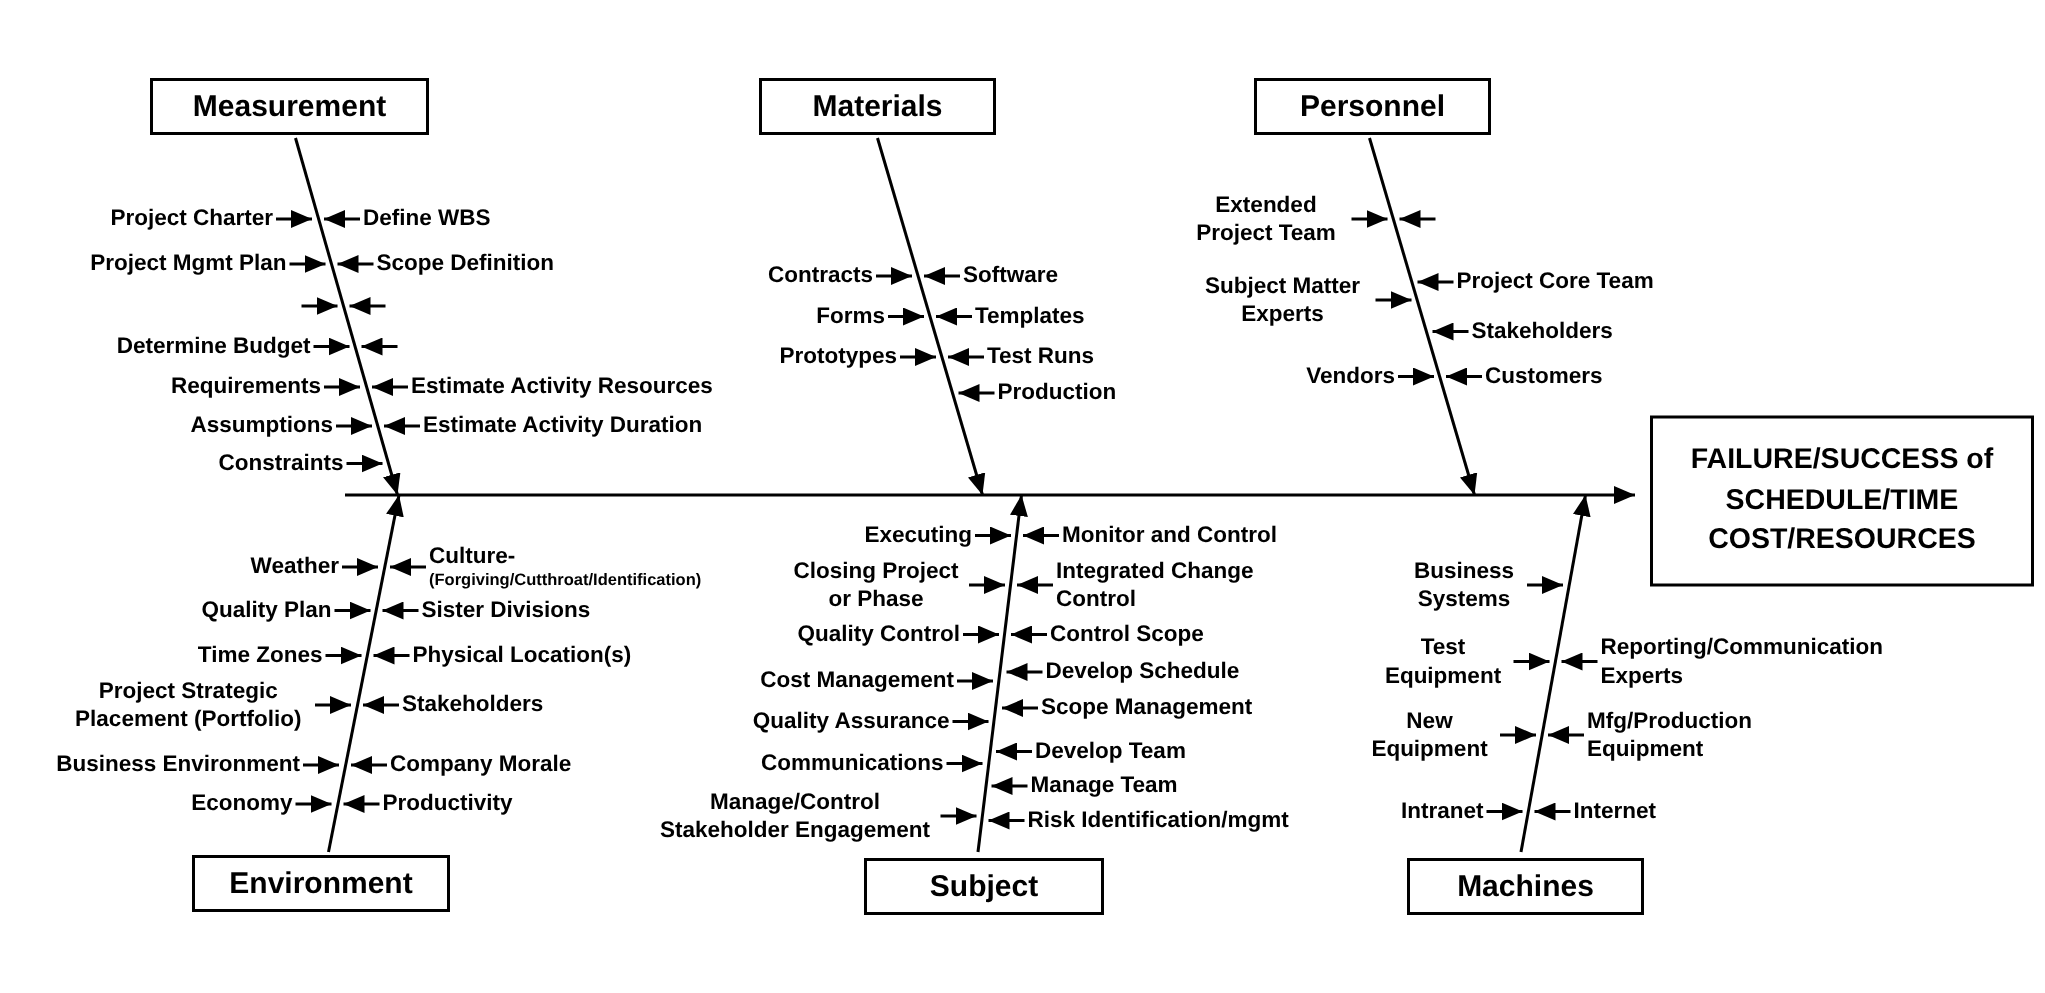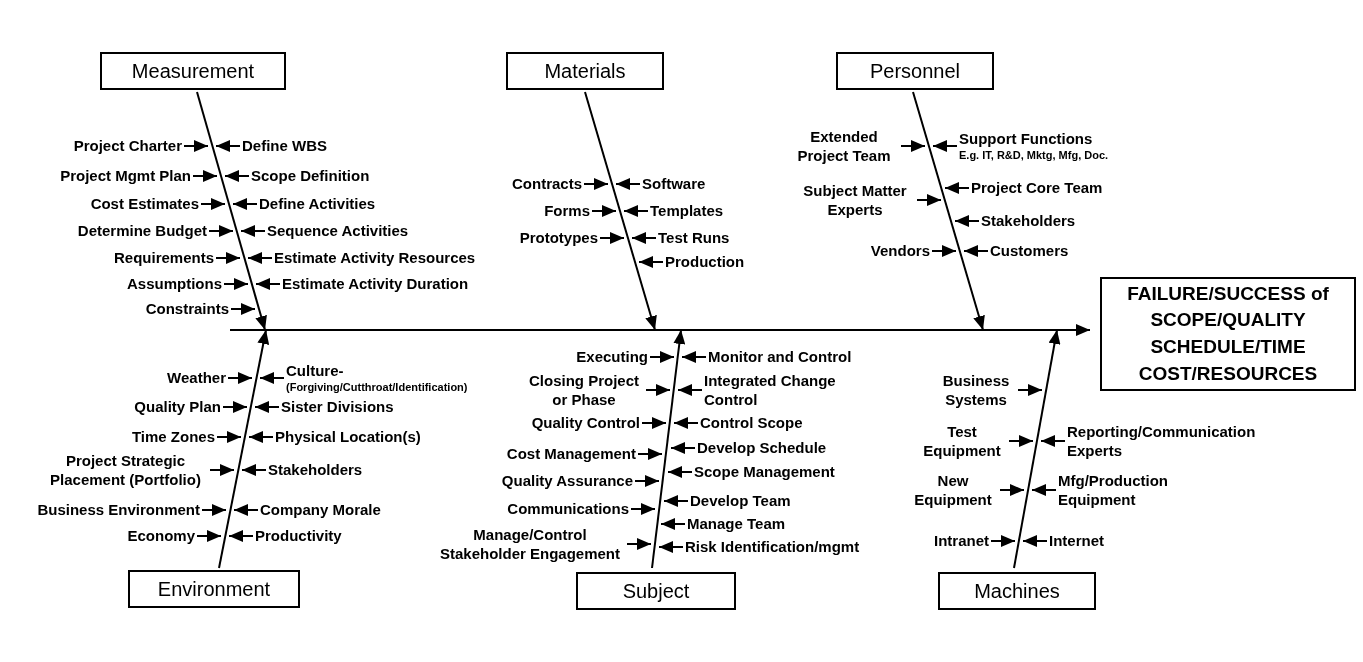--- a/index.html
+++ b/index.html
@@ -6,21 +6,21 @@
   html,body{margin:0;padding:0}
   body{background:#fff;font-family:"Liberation Sans",sans-serif;color:#000}
   #diagram{position:relative;width:1363px;height:662px;background:#fff;overflow:hidden}
   #fishbone-svg{position:absolute;left:0;top:0}
   .lbl{position:absolute;height:40px;display:flex;align-items:center;font-size:15px;font-weight:bold;line-height:1.3;color:#000}
   .r{justify-content:flex-end;text-align:right}
   .l{justify-content:flex-start;text-align:left}
   .c{justify-content:center;text-align:center}
   .stack span{display:block}
   .sub{display:block;font-size:11px;line-height:1.25;font-weight:bold}
-  .cat{position:absolute;height:38px;border:2px solid #000;background:#fff;display:flex;align-items:center;justify-content:center;font-size:20px;font-weight:normal;box-sizing:border-box}
+  .cat{position:absolute;height:38px;border:2px solid #000;background:#fff;display:flex;align-items:center;justify-content:center;font-size:20px;font-weight:bold;box-sizing:border-box}
   .effect{position:absolute;left:1100px;top:277px;width:256px;height:114px;border:2px solid #000;background:#fff;display:flex;flex-direction:column;align-items:center;justify-content:center;font-size:19px;font-weight:bold;text-align:center;line-height:1.4;box-sizing:border-box}
 </style>
 </head>
 <body>
 
 <div id="diagram">
 
   <svg id="fishbone-svg" width="1363" height="662" viewBox="0 0 1363 662">
     <defs>
       <marker id="ah" viewBox="0 0 7 6" refX="7" refY="3" markerWidth="7" markerHeight="6" orient="auto">
@@ -101,56 +101,46 @@
 
   <div class="cat" style="left:100px;top:52px;width:186px">Measurement</div>
   <div class="cat" style="left:506px;top:52px;width:158px">Materials</div>
   <div class="cat" style="left:836px;top:52px;width:158px">Personnel</div>
   <div class="cat" style="left:128px;top:570px;width:172px">Environment</div>
   <div class="cat" style="left:576px;top:572px;width:160px">Subject</div>
   <div class="cat" style="left:938px;top:572px;width:158px">Machines</div>
 
   <div class="effect">
     <div>FAILURE/SUCCESS of</div>
-    <div>SCOPE/QUALITY</div>
     <div>SCHEDULE/TIME</div>
     <div>COST/RESOURCES</div>
   </div>
 
   <div class="lbl r" style="left:12px;top:126px;width:170px">Project Charter</div>
   <div class="lbl r" style="left:21px;top:156px;width:170px">Project Mgmt Plan</div>
-  <div class="lbl r" style="left:29px;top:184px;width:170px">Cost Estimates</div>
   <div class="lbl r" style="left:37px;top:211px;width:170px">Determine Budget</div>
   <div class="lbl r" style="left:44px;top:238px;width:170px">Requirements</div>
   <div class="lbl r" style="left:52px;top:264px;width:170px">Assumptions</div>
   <div class="lbl r" style="left:59px;top:289px;width:170px">Constraints</div>
   <div class="lbl l" style="left:242px;top:126px;width:300px">Define WBS</div>
   <div class="lbl l" style="left:251px;top:156px;width:300px">Scope Definition</div>
-  <div class="lbl l" style="left:259px;top:184px;width:300px">Define Activities</div>
-  <div class="lbl l" style="left:267px;top:211px;width:300px">Sequence Activities</div>
   <div class="lbl l" style="left:274px;top:238px;width:300px">Estimate Activity Resources</div>
   <div class="lbl l" style="left:282px;top:264px;width:300px">Estimate Activity Duration</div>
 
   <div class="lbl r" style="left:442px;top:164px;width:140px">Contracts</div>
   <div class="lbl r" style="left:450px;top:191px;width:140px">Forms</div>
   <div class="lbl r" style="left:458px;top:218px;width:140px">Prototypes</div>
   <div class="lbl l" style="left:642px;top:164px;width:250px">Software</div>
   <div class="lbl l" style="left:650px;top:191px;width:250px">Templates</div>
   <div class="lbl l" style="left:658px;top:218px;width:250px">Test Runs</div>
   <div class="lbl l" style="left:665px;top:242px;width:250px">Production</div>
 
   <div class="lbl c" style="left:789px;top:126px;width:110px">Extended Project Team</div>
   <div class="lbl c" style="left:795px;top:180px;width:120px">Subject Matter Experts</div>
   <div class="lbl r" style="left:810px;top:231px;width:120px">Vendors</div>
-  <div class="lbl l" style="left:959px;top:126px;width:260px">
-    <div class="stack">
-      <span>Support Functions</span>
-      <span class="sub">E.g. IT, R&amp;D, Mktg, Mfg, Doc.</span>
-    </div>
-  </div>
   <div class="lbl l" style="left:971px;top:168px;width:260px">Project Core Team</div>
   <div class="lbl l" style="left:981px;top:201px;width:260px">Stakeholders</div>
   <div class="lbl l" style="left:990px;top:231px;width:260px">Customers</div>
 
   <div class="lbl r" style="left:86px;top:358px;width:140px">Weather</div>
   <div class="lbl r" style="left:81px;top:387px;width:140px">Quality Plan</div>
   <div class="lbl r" style="left:75px;top:417px;width:140px">Time Zones</div>
   <div class="lbl c" style="left:43px;top:450px;width:165px">Project Strategic Placement (Portfolio)</div>
   <div class="lbl r" style="left:0px;top:490px;width:200px">Business Environment</div>
   <div class="lbl r" style="left:55px;top:516px;width:140px">Economy</div>

